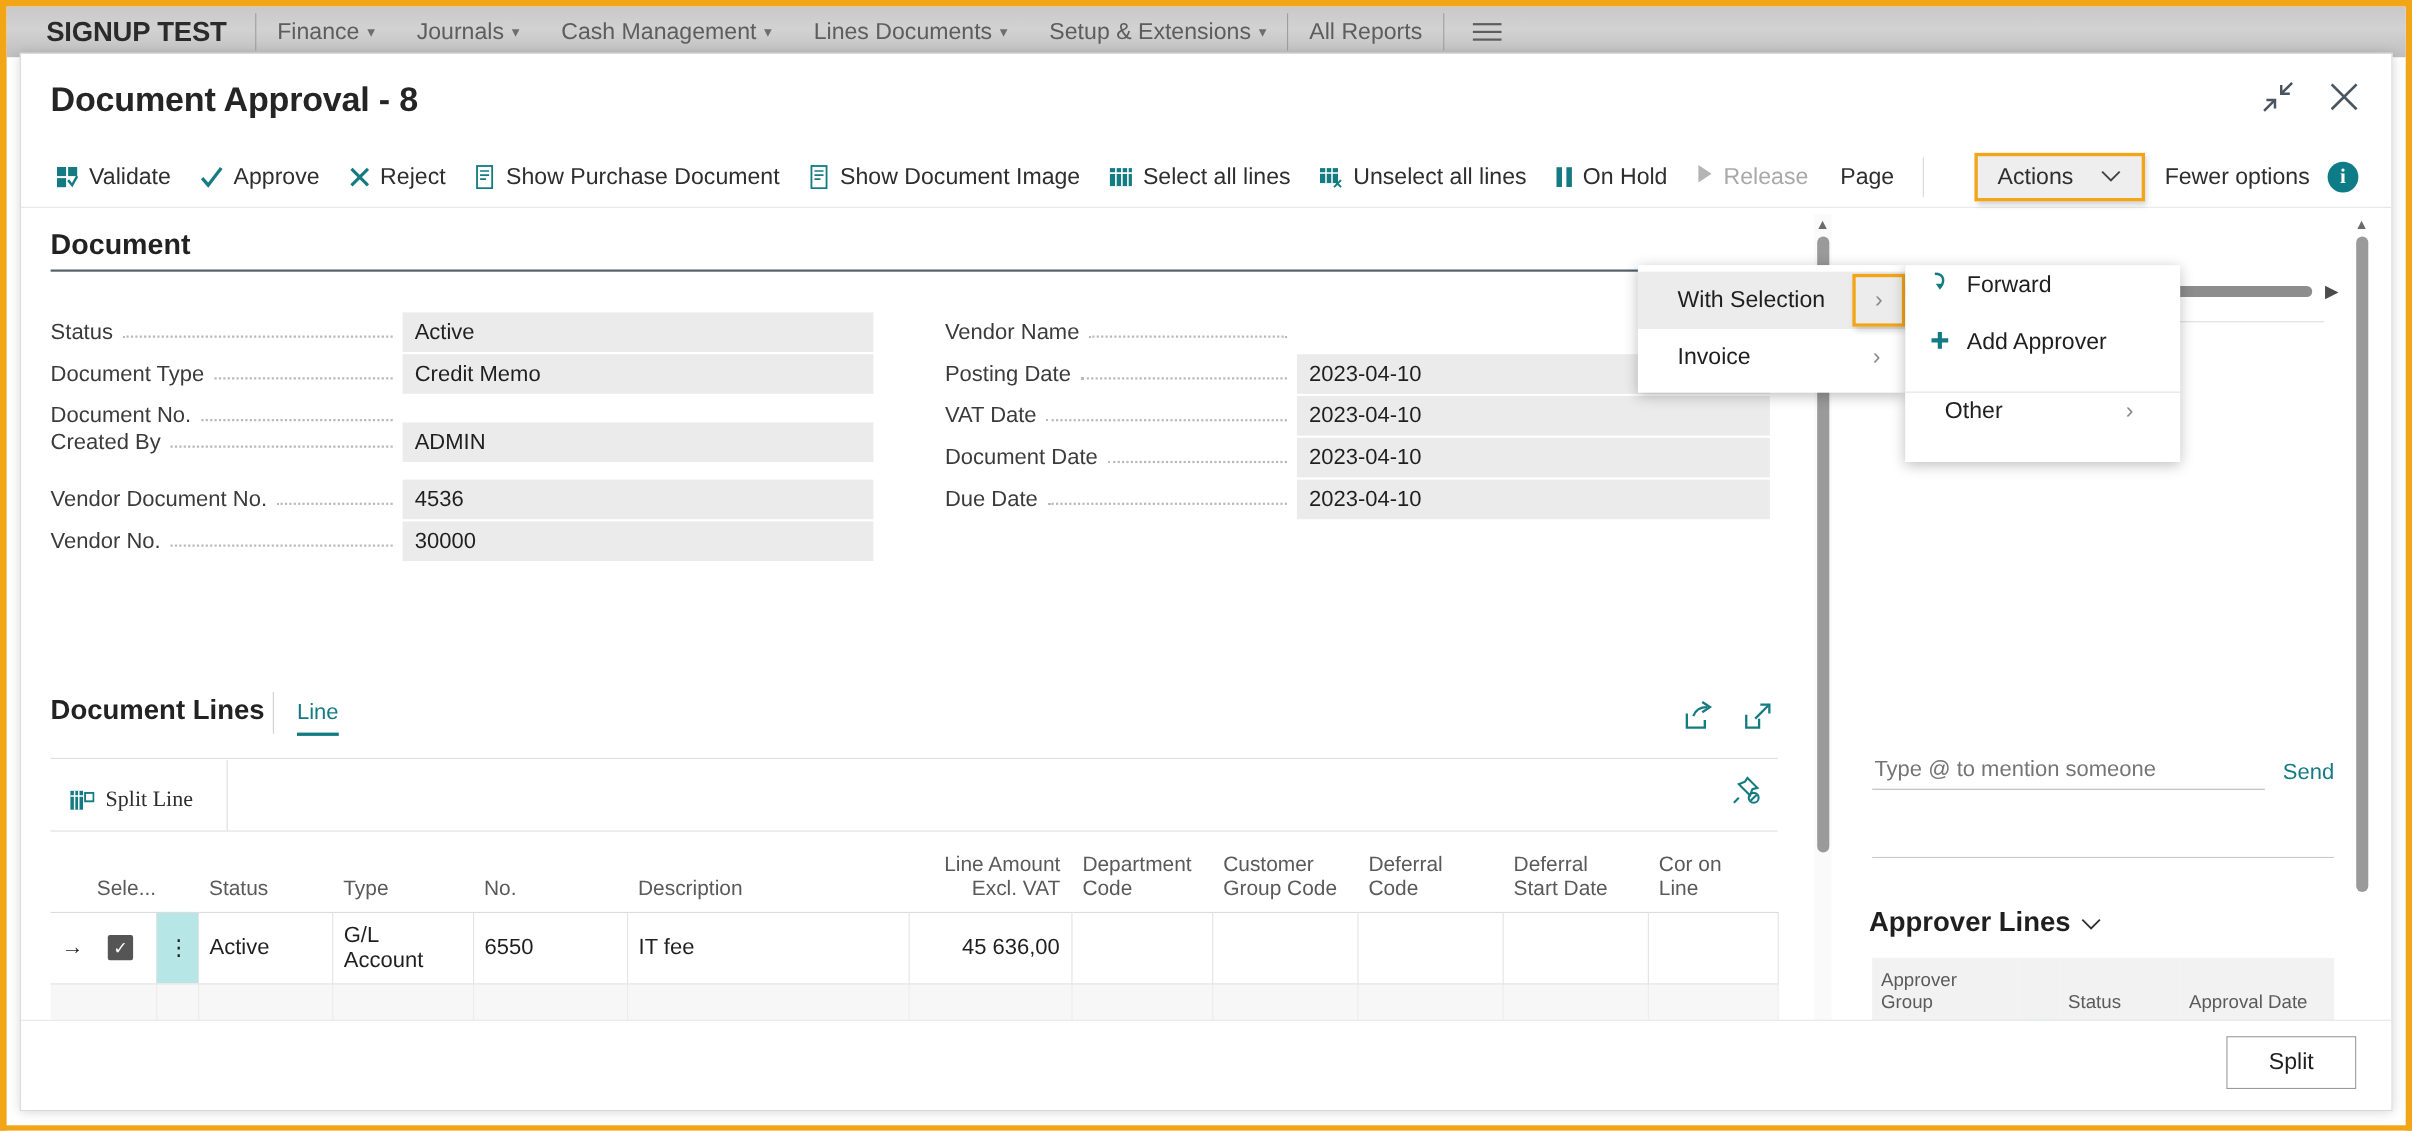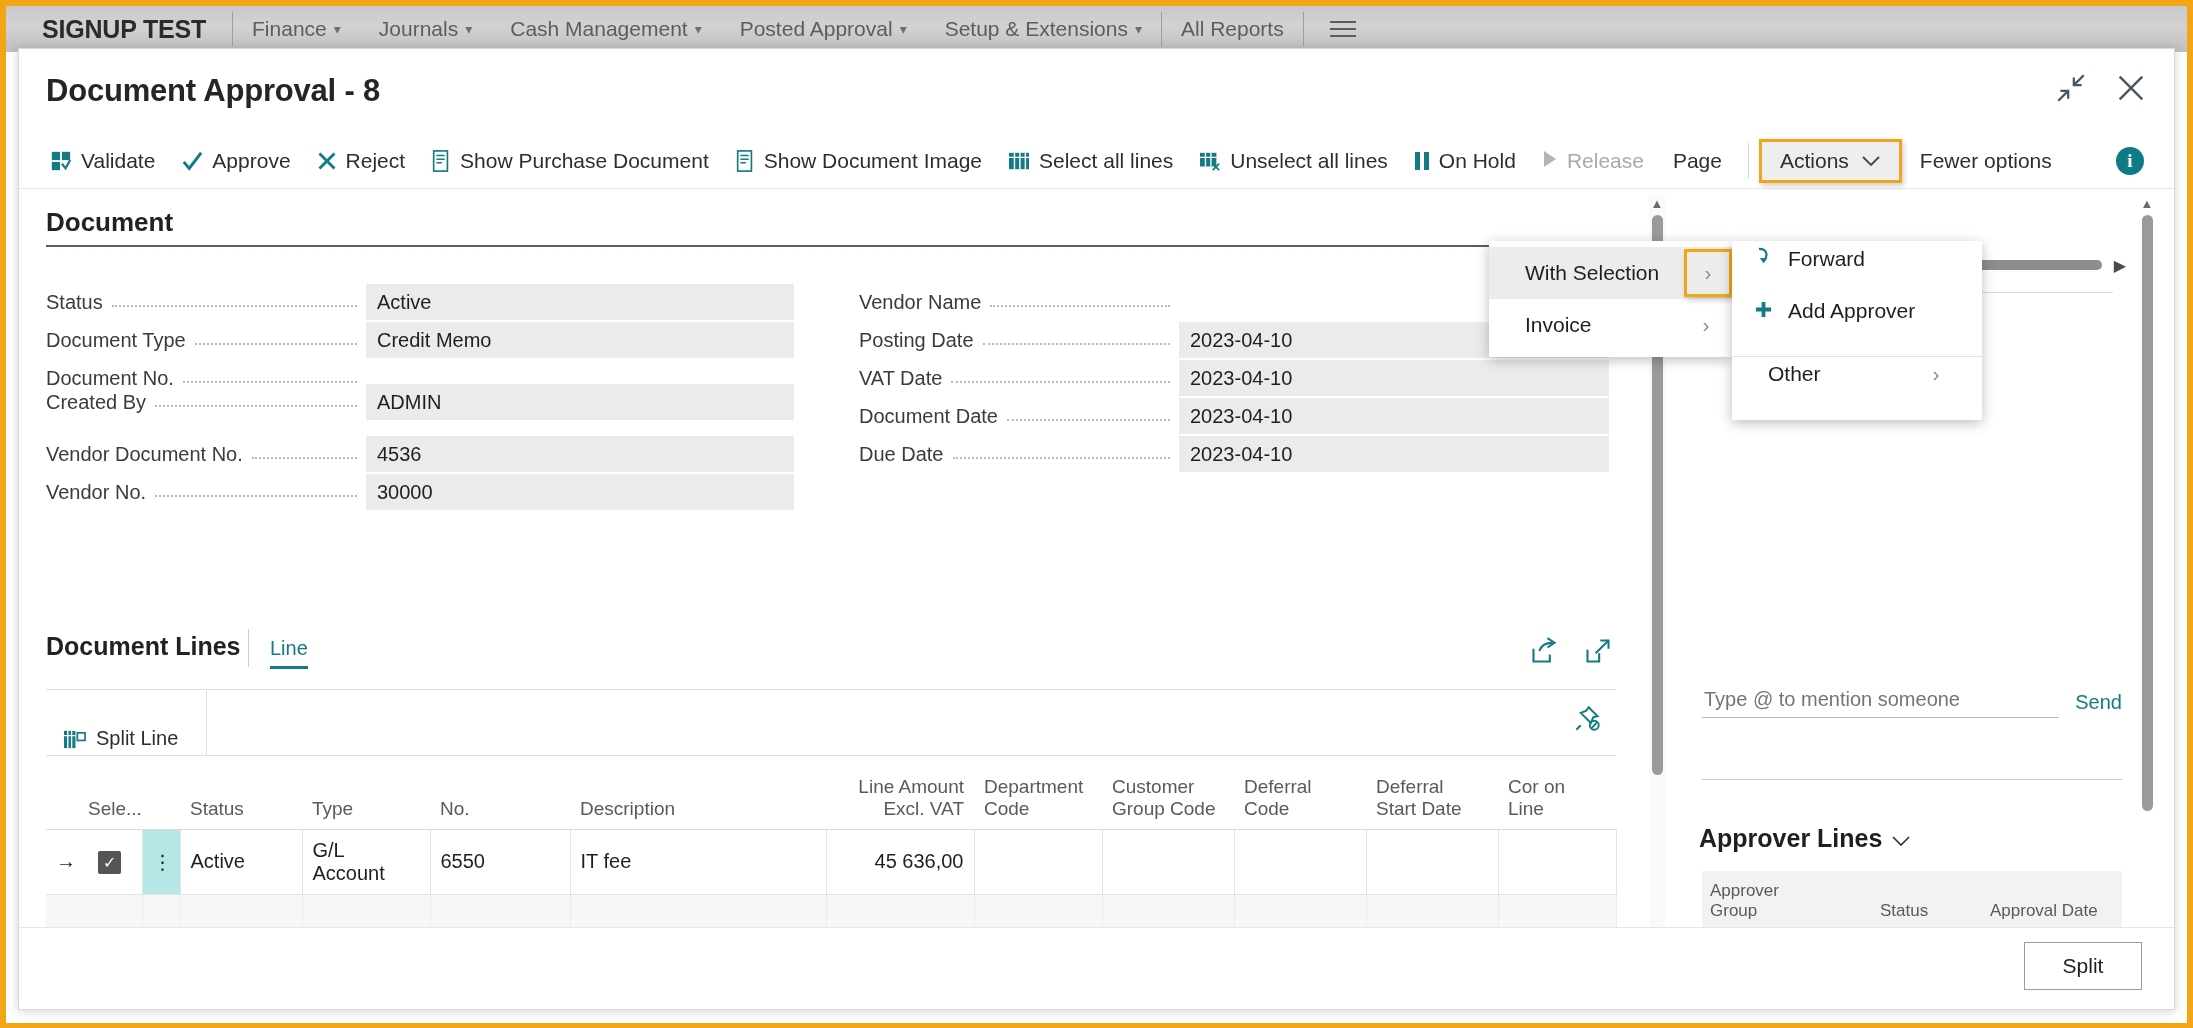--- a/index.html
+++ b/index.html
@@ -76,26 +76,26 @@
   }
   .tb-item {
     display:flex; align-items:center; gap:9px;
     padding: 0 13px; height: 44px; white-space: nowrap;
   }
   .tb-item.first { padding-left: 4px; }
   .tb-item.disabled { color:#a9a9a9; }
   .tb-plain { padding: 0 16px; }
   .tb-sep { width:1px; height:36px; background:#d6d6d6; margin: 0 10px; }
   .tb-actions {
-    display:flex; align-items:center; gap:12px;
+    display:flex; align-items:center; gap:24px;
     padding: 0 18px; height: 44px;
     background:#eeeeee;
     border: 3px solid #f2a516;
     box-shadow: 2px 3px 5px rgba(0,0,0,.18);
-    position: relative; z-index: 40;
+    position: relative; z-index: 40; margin-left: 36px;
   }
   .tb-fewer { padding: 0 18px; color:#2e2e2e; }
   #info-icon {
     position:absolute; right: 30px; top: 14px;
     width: 28px; height: 28px; border-radius: 50%;
     background: #0e7c86; color:#fff;
     font-size: 19px; font-weight: bold;
     display:flex; align-items:center; justify-content:center;
     font-family: "Liberation Serif", serif;
   }
@@ -163,22 +163,22 @@
     border-bottom: 3px solid #147b82;
   }
   #lines-icons {
     position:absolute; right: 35px; top: 448px; display:flex; gap: 26px;
   }
   #lines-rule {
     position:absolute; left:27px; top:500px; width:1570px; height:1px; background:#dfdfdf;
   }
   #splitline {
     position:absolute; left:30px; top:515px; height:46px;
-    display:flex; align-items:flex-end; gap:10px;
-    font-size:20px; color:#2e2e2e; padding: 0 14px;
+    display:flex; align-items:center; gap:10px;
+    font-size:20px; color:#2e2e2e; padding: 0 14px; font-family: Liberation Serif, serif;
   }
   #pin-icon { position:absolute; right: 46px; top: 516px; }
   #splitline-rule {
     position:absolute; left:27px; top:566px; width:1570px; height:1px; background:#dfdfdf;
   }
   #grid-vdiv { position:absolute; left:187px; top:502px; width:1px; height:64px; background:#dcdcdc; }
 
   
   #grid {
     position:absolute; left:27px; top:566px; width: 1570px;
@@ -329,21 +329,21 @@
   </div>
   <div class="nav-item">
     <span>Journals</span>
     <span class="nav-caret">▾</span>
   </div>
   <div class="nav-item">
     <span>Cash Management</span>
     <span class="nav-caret">▾</span>
   </div>
   <div class="nav-item">
-    <span>Posted Approval</span>
+    <span>Lines Documents</span>
     <span class="nav-caret">▾</span>
   </div>
   <div class="nav-item">
     <span>Setup &amp; Extensions</span>
     <span class="nav-caret">▾</span>
   </div>
   <div class="nav-div"></div>
   <div class="nav-item">
     <span>All Reports</span>
   </div>

